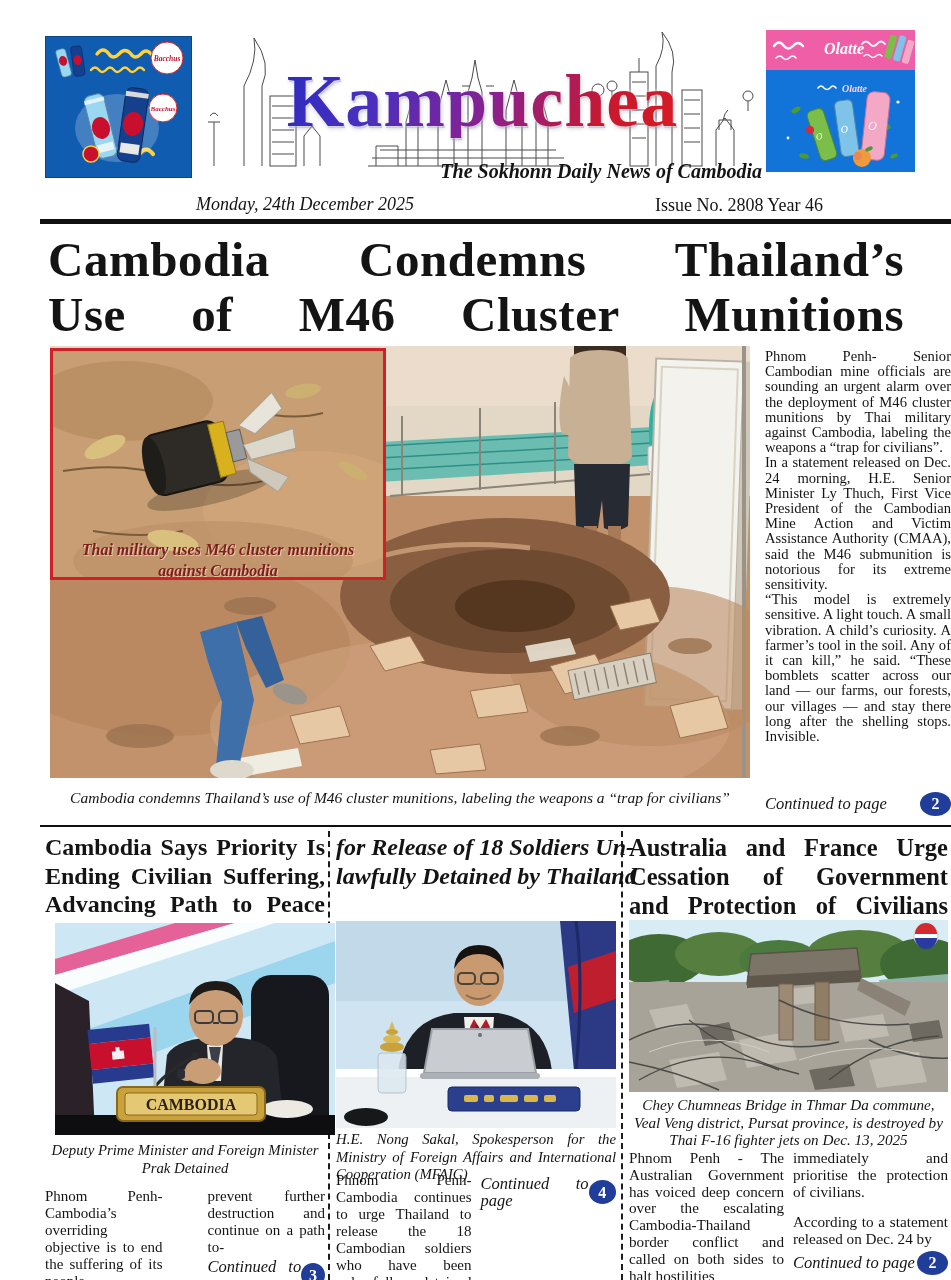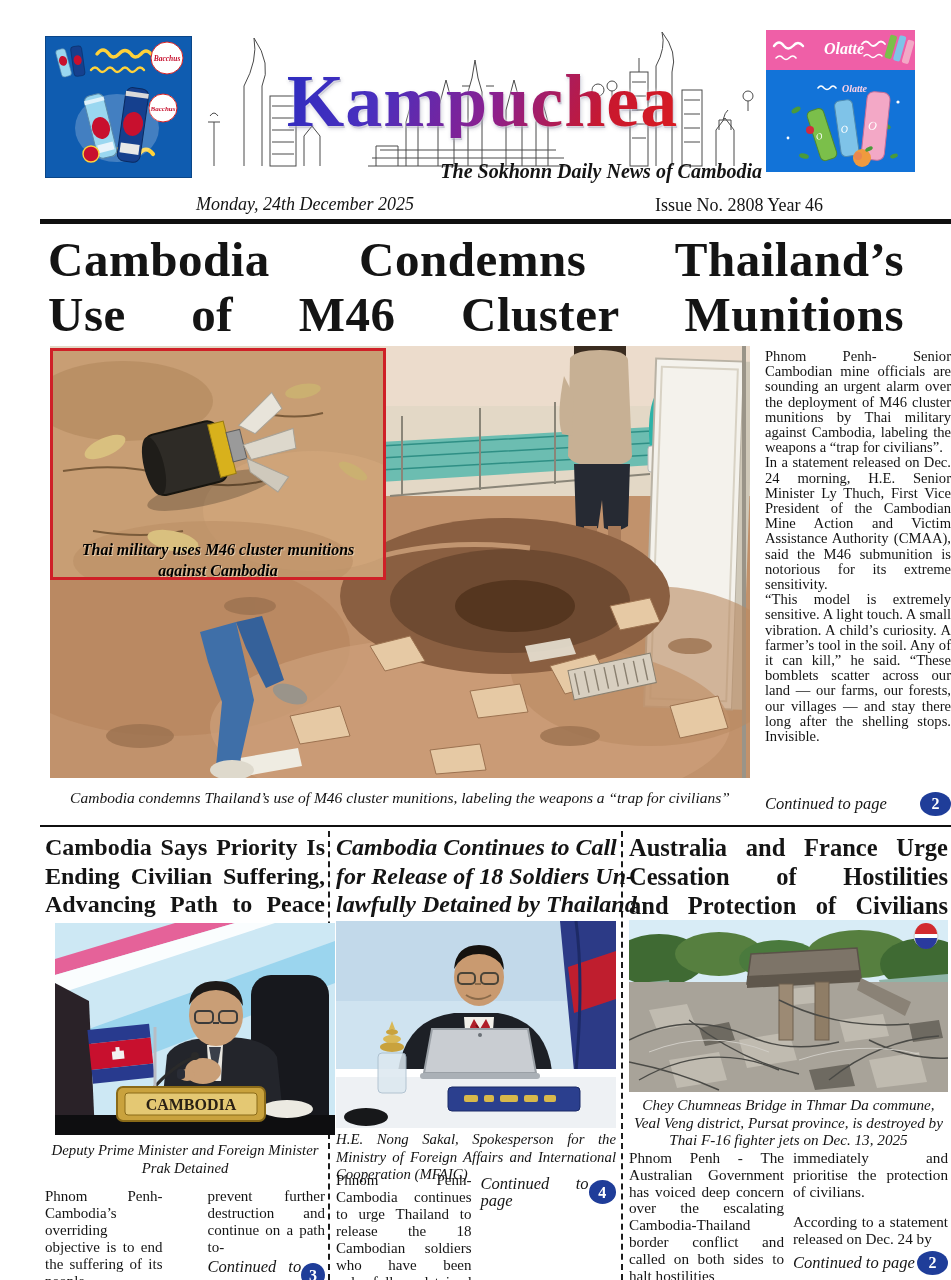--- a/index.html
+++ b/index.html
@@ -18,21 +18,21 @@
   .issueline{font-size:18px;}
   .rule-thick{background:#101010;height:5px;}
   .rule-thin{background:#101010;height:2px;}
 
   
   .lead-hl{font-weight:bold;font-size:49px;line-height:52px;letter-spacing:.5px;}
   .hl-just{text-align:justify;text-align-last:justify;white-space:nowrap;}
   .photo-frame{overflow:hidden;background:#c1926c;}
   .inset{border:3px solid #cf2027;overflow:hidden;background:#c89e74;}
   .inset-cap{position:absolute;left:0;right:0;text-align:center;font-style:italic;font-weight:bold;
-    font-size:16px;line-height:21px;color:#000000;text-shadow:1px 1px 0 rgba(255,244,220,.55);}
+    font-size:16px;line-height:21px;color:#7f1d1d;text-shadow:1px 1px 0 rgba(255,244,220,.55);}
   .lead-photo-cap{font-style:italic;font-size:15.5px;text-align:center;}
   .lead-body{font-size:14.6px;line-height:15.2px;text-align:justify;}
   .lead-body p{margin:0;}
   .continued{display:flex;justify-content:space-between;align-items:center;
     font-style:italic;font-size:16.5px;}
   .badge{display:inline-flex;align-items:center;justify-content:center;width:31px;height:24px;
     border-radius:50%;background:#1f3d99;color:#fff;font-style:normal;font-weight:bold;font-size:16px;}
 
   
   .divider-dash{border-left:2.5px dashed #1c1c1c;width:0;}
@@ -391,21 +391,20 @@
   <div class="bc">
     <p>prevent further destruction and continue on a path to-</p>
     <div class="continued" style="margin-top:2px;">
       <span>Continued to page</span>
       <span class="badge">3</span>
     </div>
   </div>
 </div>
 
 <div class="abs" style="left:336px;top:833px;width:280px;">
-  <div class="st-hl italic hl-just">Cambodia Continues to Call</div>
   <div class="st-hl italic hl-just">for Release of 18 Soldiers Un-</div>
   <div class="st-hl italic hl-just">lawfully Detained by Thailand</div>
 </div>
 
 <div class="abs photo-frame" style="left:336px;top:921px;width:280px;height:207px;">
   <svg width="280" height="207" viewBox="0 0 280 207">
     <rect width="280" height="207" fill="#cfe3f0"></rect>
     <rect width="280" height="80" fill="#c2d9ea"></rect>
 
     <g>
@@ -462,21 +461,21 @@
   <div class="bc">
     <div class="continued" style="margin-top:3px;">
       <span>Continued to page</span>
       <span class="badge">4</span>
     </div>
   </div>
 </div>
 
 <div class="abs" style="left:629px;top:833px;width:319px;">
   <div class="st-hl-r hl-just">Australia and France Urge</div>
-  <div class="st-hl-r hl-just">Cessation of Hostilities</div>
+  <div class="st-hl-r hl-just">Cessation of Government</div>
   <div class="st-hl-r hl-just">and Protection of Civilians</div>
 </div>
 
 <div class="abs photo-frame" style="left:629px;top:920px;width:319px;height:172px;">
   <svg width="319" height="172" viewBox="0 0 319 172">
     <rect width="319" height="172" fill="#d8ecf6"></rect>
 
     <g>
       <ellipse cx="30" cy="40" rx="46" ry="26" fill="#3f6a33"></ellipse>
       <ellipse cx="90" cy="34" rx="44" ry="22" fill="#567f3f"></ellipse>

